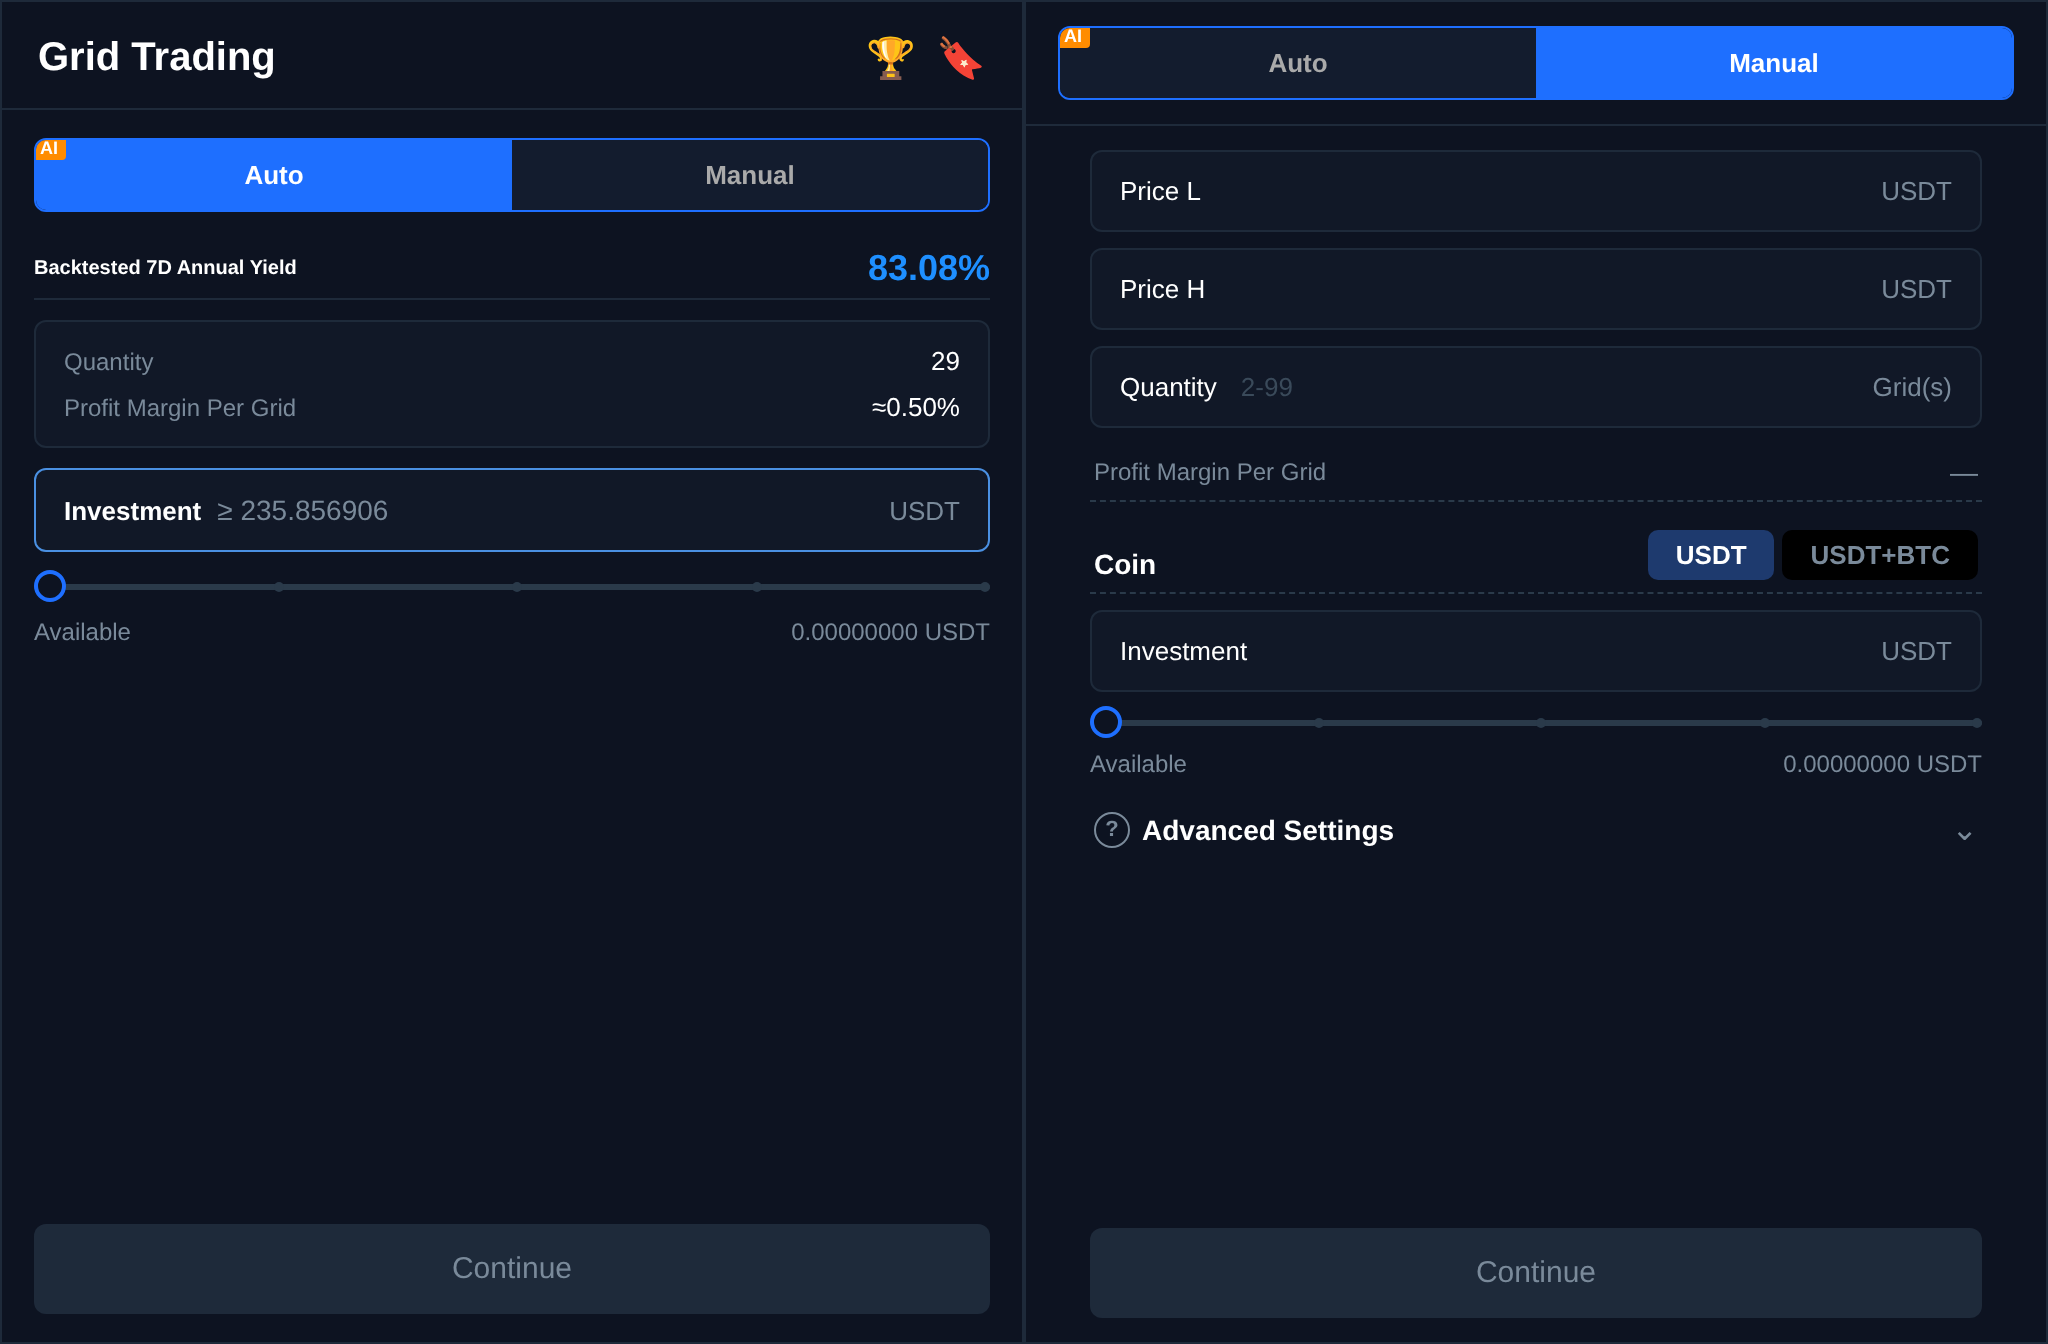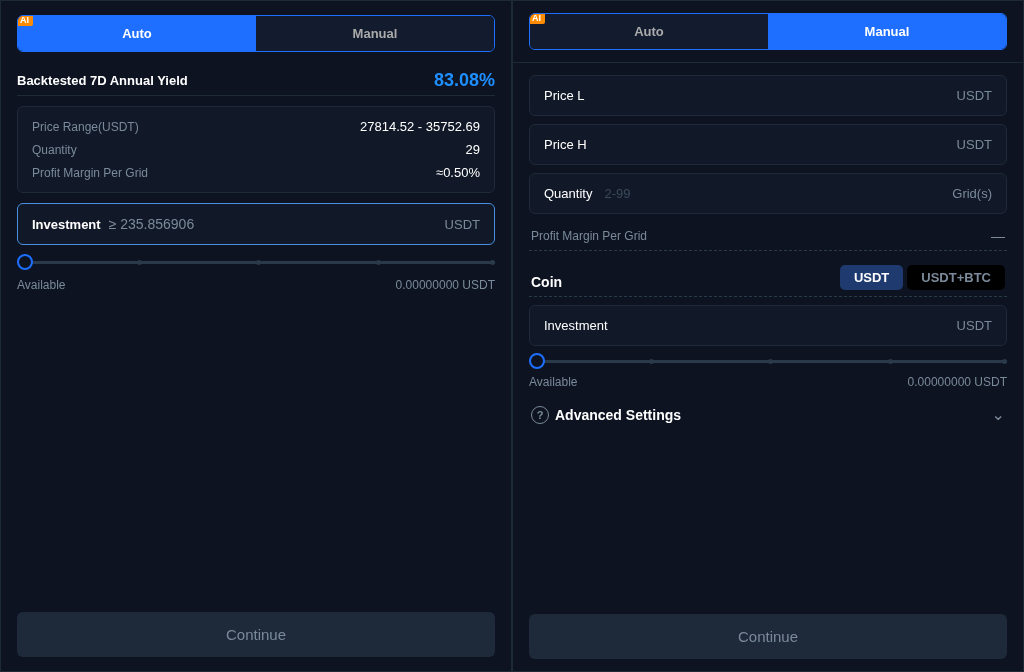--- a/index.html
+++ b/index.html
@@ -90,21 +90,21 @@
       color: #aaa;
     }
     .yield-row {
       display: flex;
       justify-content: space-between;
       align-items: center;
       padding: 8px 0 4px 0;
       border-bottom: 1px solid #1e2a3a;
     }
     .yield-label {
-      font-size: 13px;
+      font-size: 10px;
       font-weight: bold;
       color: #fff;
     }
     .yield-value {
       font-size: 18px;
       font-weight: bold;
       color: #1e8fff;
     }
     .info-block {
       background: #111827;
@@ -330,51 +330,54 @@
     }
     .quantity-range {
       font-size: 13px;
       color: #3a4a5a;
     }
     .quantity-currency {
       font-size: 13px;
       color: #7a8a9a;
     }
     .panel-right-body {
-      padding: 12px 16px;
+      padding: 12px 32px;
       flex: 1;
       display: flex;
       flex-direction: column;
       gap: 8px;
       overflow: hidden;
     }
   </style>
 </head>
 <body>
 
 <div class="panel panel-left">
+  <div class="header">
+    <span class="header-title">Grid Trading</span>
+    <div class="header-icons">
+      <span class="header-icon">🏆</span>
+      <span class="header-icon">🔖</span>
+    </div>
+  </div>
 
   <div class="panel-body">
 
     <div class="mode-toggle">
       <span class="ai-badge">AI</span>
       <button class="mode-btn active">Auto</button>
       <button class="mode-btn inactive">Manual</button>
     </div>
 
     <div class="yield-row">
       <span class="yield-label">Backtested 7D Annual Yield</span>
       <span class="yield-value">83.08%</span>
     </div>
 
     <div class="info-block">
-      <div class="info-row">
-        <span class="info-label">Price Range(USDT)</span>
-        <span class="info-value">27814.52 - 35752.69</span>
-      </div>
       <div class="info-row">
         <span class="info-label">Quantity</span>
         <span class="info-value">29</span>
       </div>
       <div class="info-row">
         <span class="info-label">Profit Margin Per Grid</span>
         <span class="info-value">≈0.50%</span>
       </div>
     </div>
 

